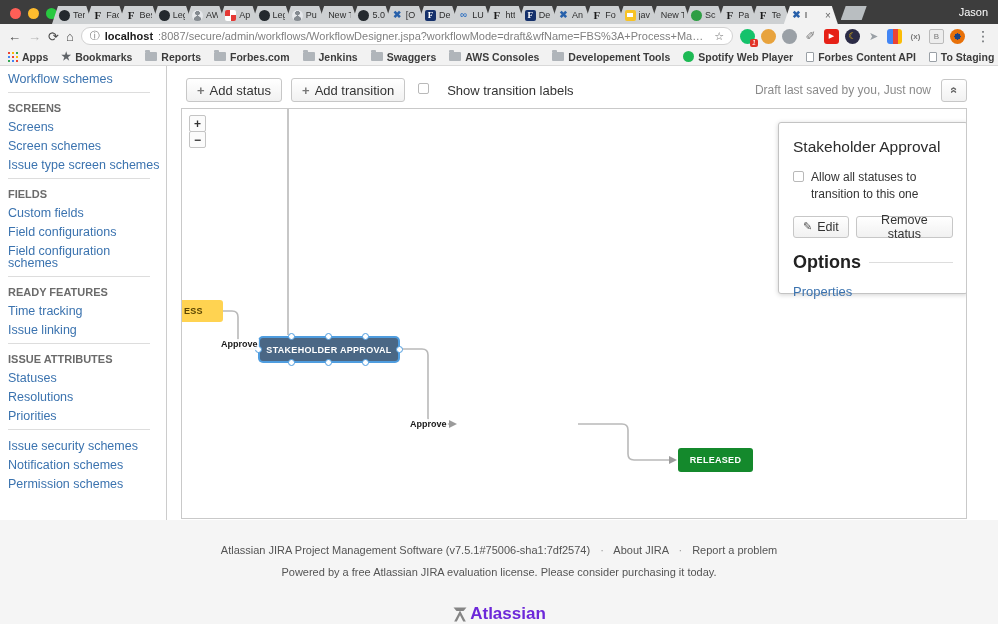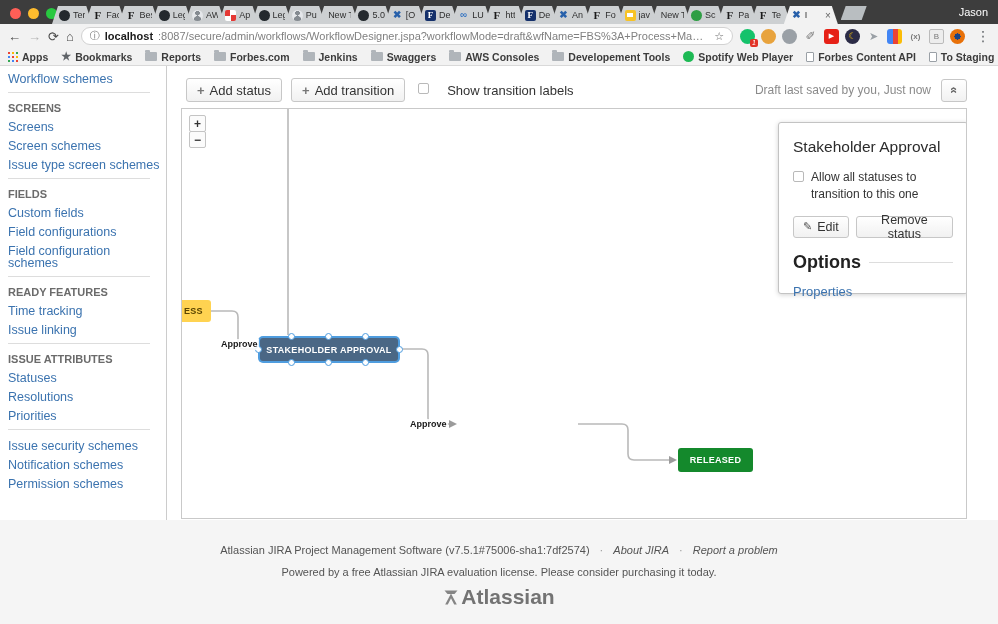--- a/index.html
+++ b/index.html
@@ -101,21 +101,21 @@
   .canvas { position:absolute; top:42px; left:14px; width:786px; height:411px; border:1px solid #c9c9c9;
     background:#fff; overflow:hidden; }
   .canvas svg.wires { position:absolute; left:0; top:0; }
   .zoom-ctl { position:absolute; left:7px; top:6px; z-index:3; }
   .zoom-btn { width:17px; height:17px; background:#fbfbfb; border:1px solid #c4c4c4; border-radius:2px;
     display:flex; align-items:center; justify-content:center; font-size:12px; font-weight:bold; color:#333; }
   .zoom-btn + .zoom-btn { margin-top:-1px; }
 
   .node { position:absolute; display:flex; align-items:center; justify-content:center; font-size:9px;
     font-weight:bold; letter-spacing:.3px; color:#fff; border-radius:3px; z-index:2; }
-  .node-yellow { left:0; top:191px; width:29px; height:22px; background:#ffd351; color:#5a4500;
+  .node-yellow { left:0; top:191px; width:41px; height:22px; background:#ffd351; color:#5a4500;
     border-radius:0 3px 3px 0; justify-content:flex-start; padding-left:2px; }
   .node-slate { left:78px; top:229px; width:138px; height:23px; background:#4a6785;
     box-shadow:0 0 0 2px #4f9ddf; }
   .node-ready { left:275px; top:304px; width:121px; height:23px; background:#14892c; }
   .node-released { left:496px; top:339px; width:75px; height:24px; background:#14892c; }
   .hdl { position:absolute; width:7px; height:7px; background:#fff; border:1.5px solid #4f9ddf;
     border-radius:50%; }
   .h-t1{left:20%;top:-5px}.h-t2{left:47%;top:-5px}.h-t3{left:74%;top:-5px}
   .h-b1{left:20%;bottom:-5px}.h-b2{left:47%;bottom:-5px}.h-b3{left:74%;bottom:-5px}
   .h-l{left:-5px;top:8px}.h-r{right:-5px;top:8px}
@@ -135,24 +135,24 @@
   .pencil { font-size:11px; color:#555; }
   .insp-opt { display:flex; align-items:center; gap:8px; margin-bottom:9px; }
   .insp-opt b { font-size:18px; color:#222; }
   .insp-opt .rule { flex:1; border-top:1px solid #ddd; }
   .insp-link { font-size:13px; color:#3b73af; text-decoration:none; }
 
   
   .footer { height:104px; background:#f5f5f5; text-align:center; padding-top:24px; }
   .foot-line1 { font-size:11px; color:#545454; }
   .foot-line1 .dot { color:#999; margin:0 7px; }
-  .foot-line1 a { color:#545454; text-decoration:none;font-style:italic; }
+  .foot-line1 a { color:#545454; text-decoration:none; }
   .foot-line2 { font-size:11px; color:#545454; margin-top:10px; }
-  .brand { margin-top:7px; display:flex; align-items:center; justify-content:center; gap:2px;
-    color:#737373; font-weight:bold; font-size:21px; }
+  .brand { margin-top:26px; display:flex; align-items:center; justify-content:center; gap:2px;
+    color:#6d28d9; font-weight:bold; font-size:17px; }
 </style>
 </head>
 <body>
 
 <div class="tab-strip">
   <div class="lights">
     <span class="light red"></span>
     <span class="light yellow"></span>
     <span class="light green"></span>
   </div>

